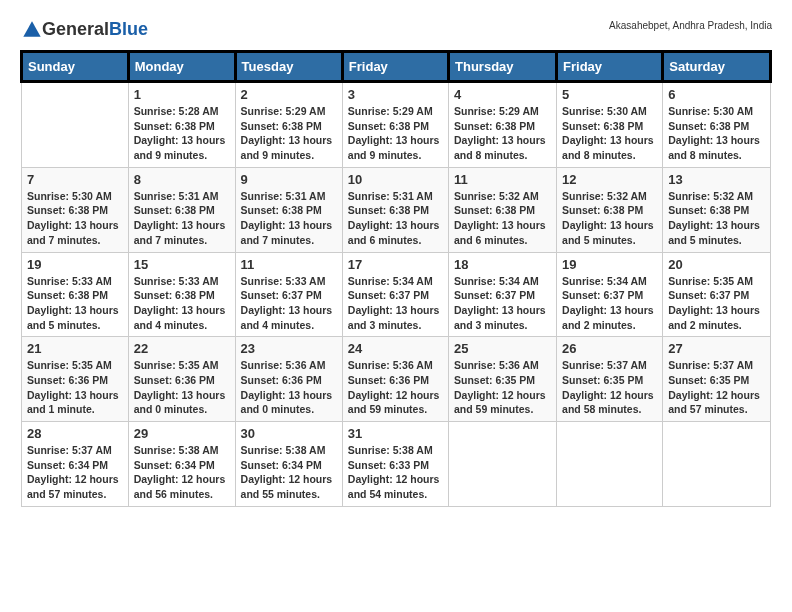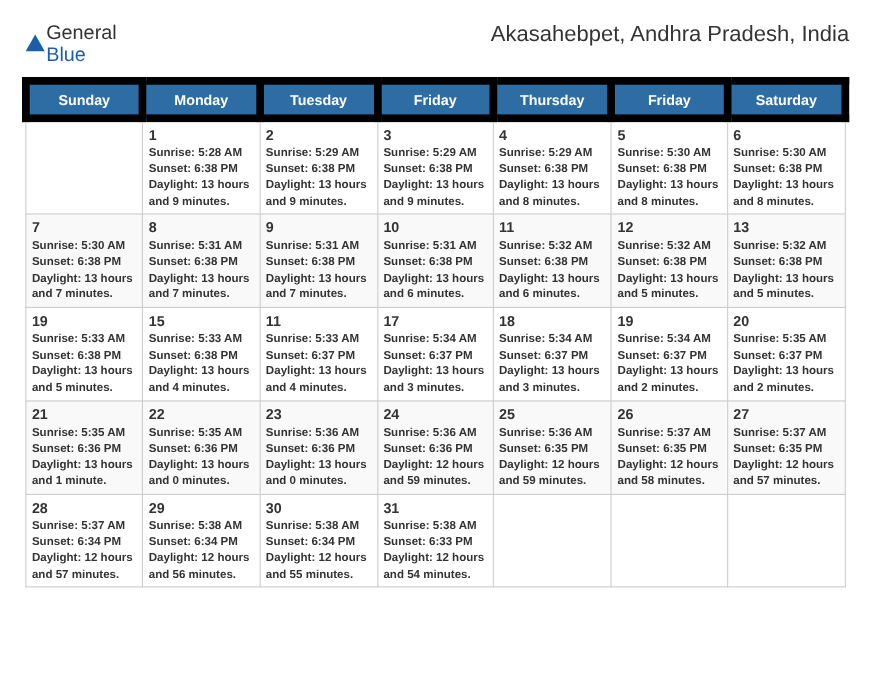--- a/index.html
+++ b/index.html
@@ -15,59 +15,59 @@
       justify-content: space-between;
       align-items: flex-start;
       margin-bottom: 10px;
     }
     .logo {
       display: flex;
       align-items: center;
     }
     .logo-text {
       display: flex;
-      flex-direction: column;
+      flex-direction: row;
       font-size: 18px;
-      font-weight: normal;
+      font-weight: bold;
       line-height: 1.1;
     }
     .logo-general { color: #333; }
     .logo-blue { color: #1a5fa8; }
     .logo-icon {
       width: 20px;
       height: 20px;
       margin-left: 2px;
     }
     .title-block {
       text-align: right;
     }
     .month-year {
       font-size: 36px;
       font-weight: bold;
       color: #333;
     }
     .location {
-      font-size: 20px;
+      font-size: 10px;
       color: #333;
     }
     table {
       width: 100%;
       border-collapse: collapse;
       font-size: 11px;
     }
     thead tr {
       background-color: #2e6da4;
       color: #fff;
     }
     thead th {
       padding: 6px 5px;
-      text-align: center;
+      text-align: left;
       font-size: 13px;
       font-weight: bold;
-      border: 7px solid #000000;
+      border: 3px solid #000000;
     }
     tbody tr {
       border: 1px solid #ccc;
     }
     tbody td {
       vertical-align: top;
       padding: 4px 5px;
       border: 1px solid #ccc;
       min-height: 80px;
       width: 113px;

